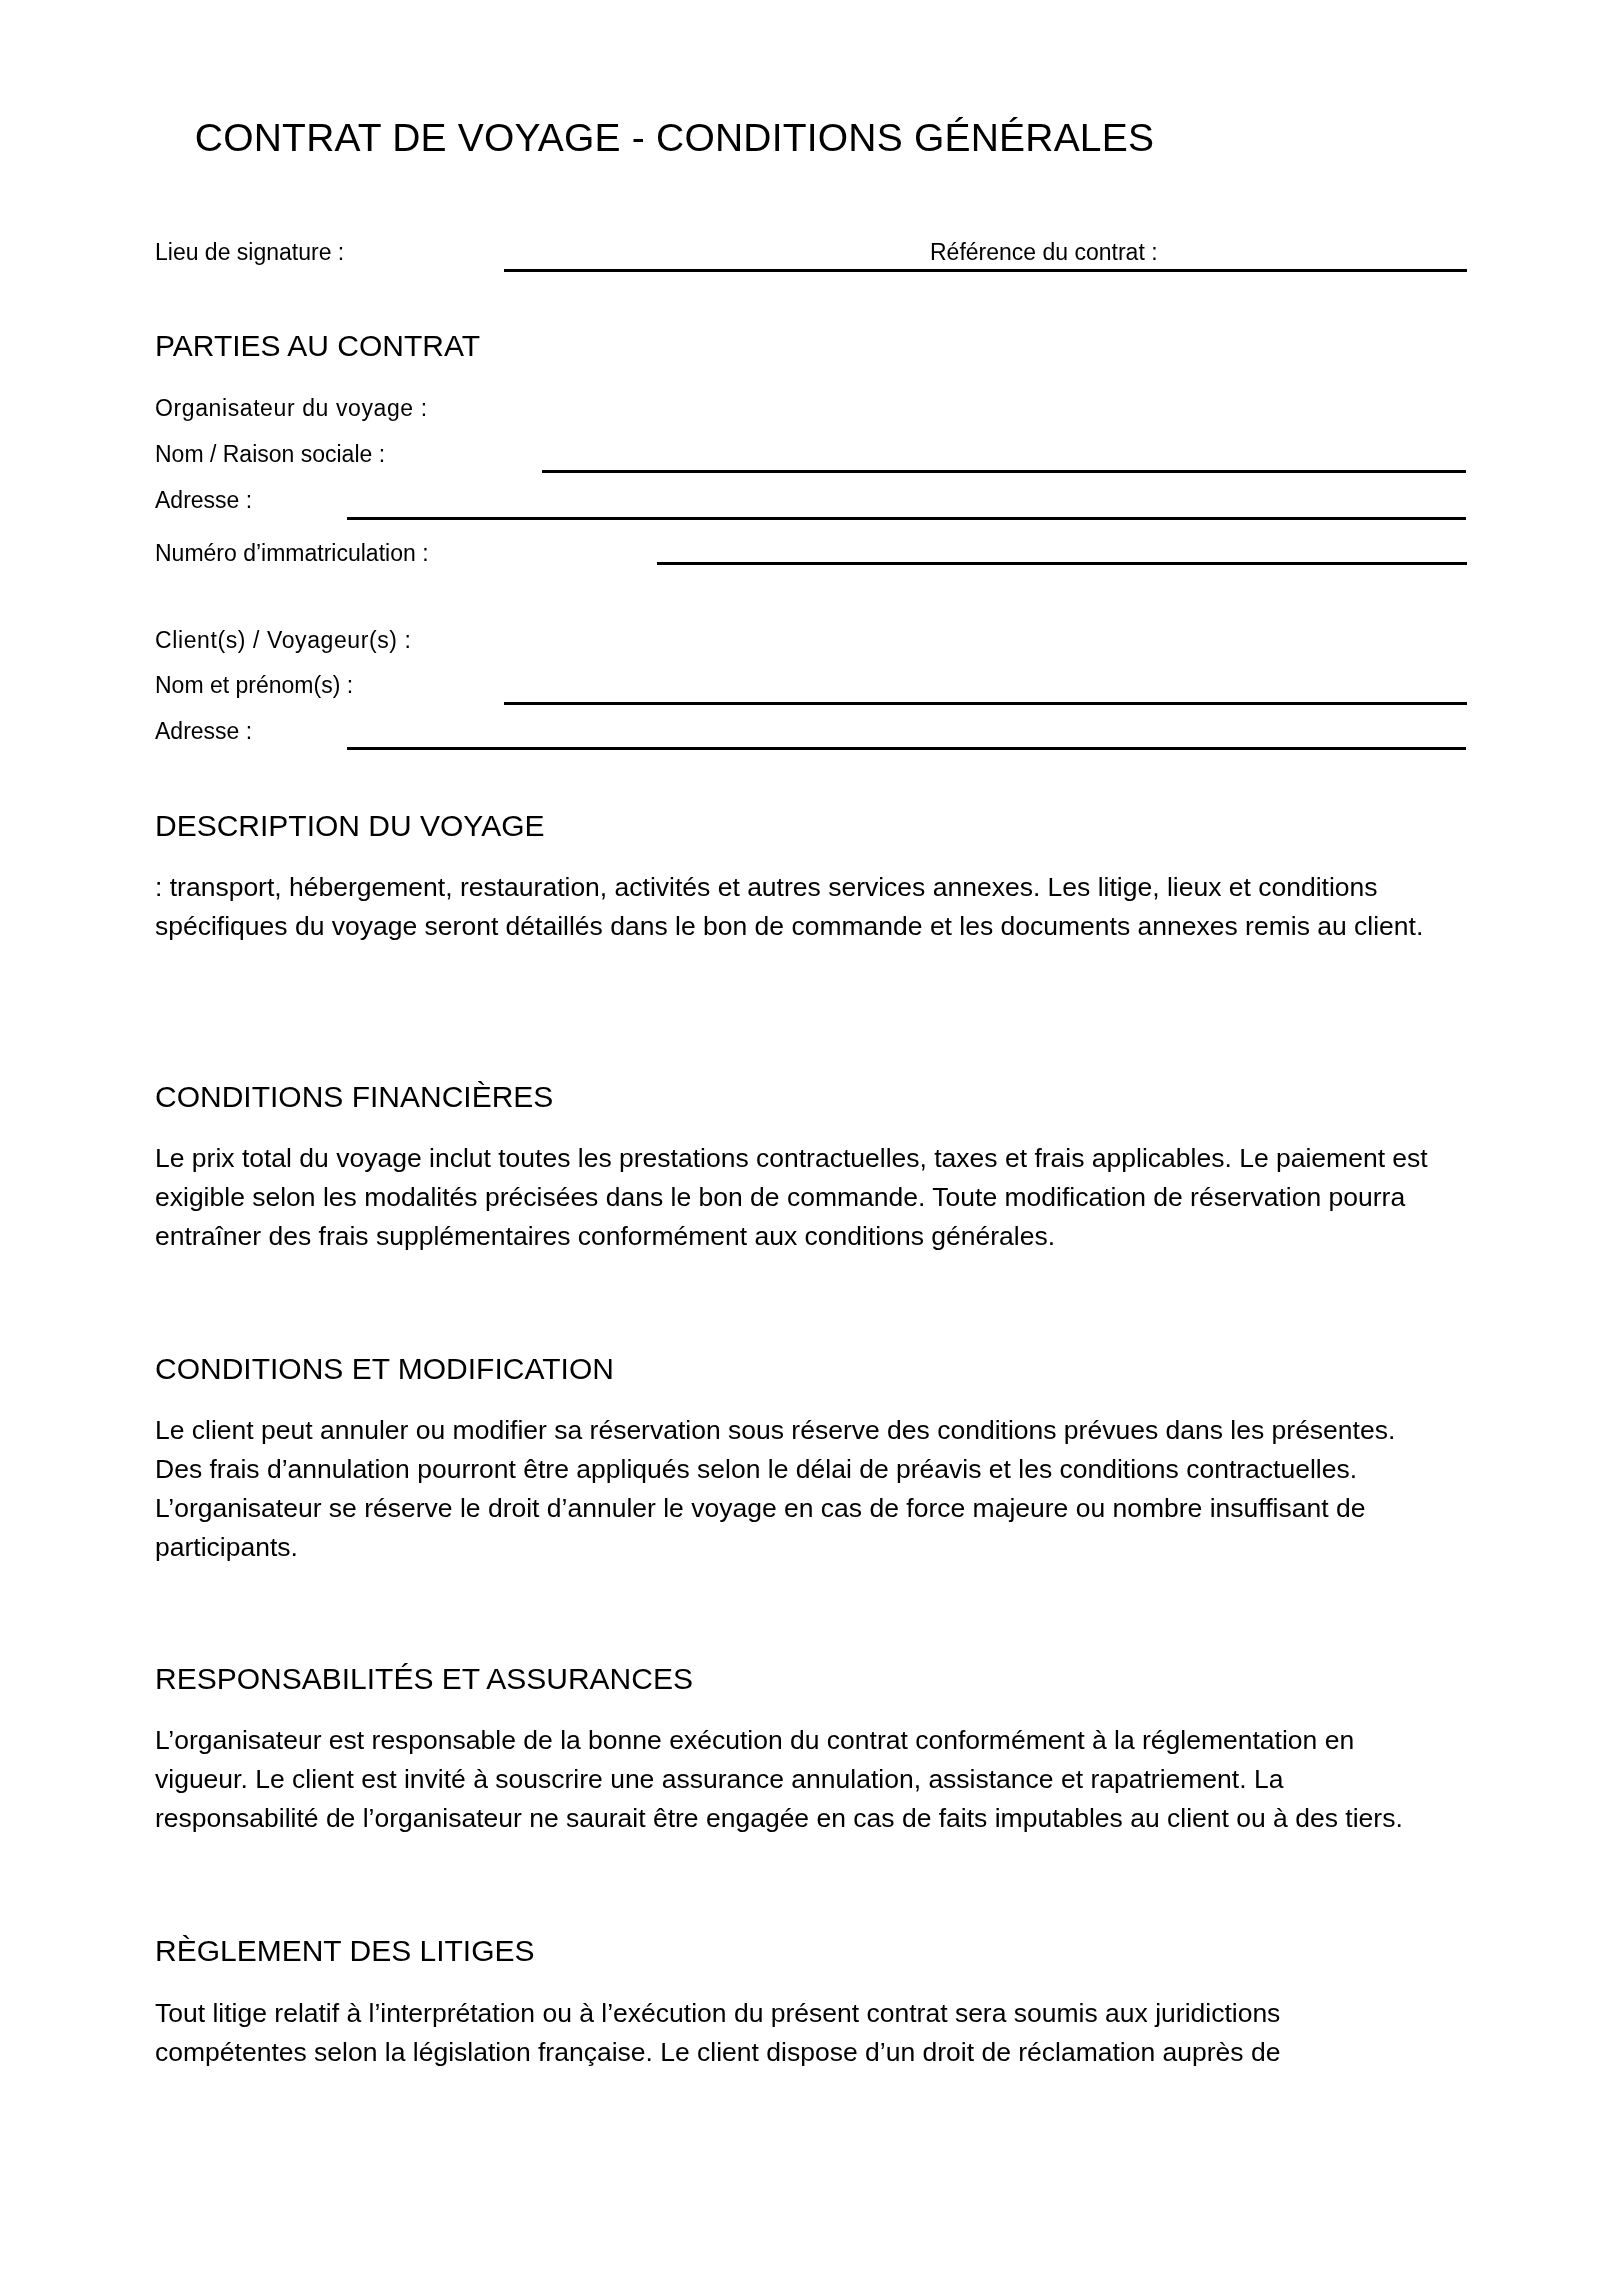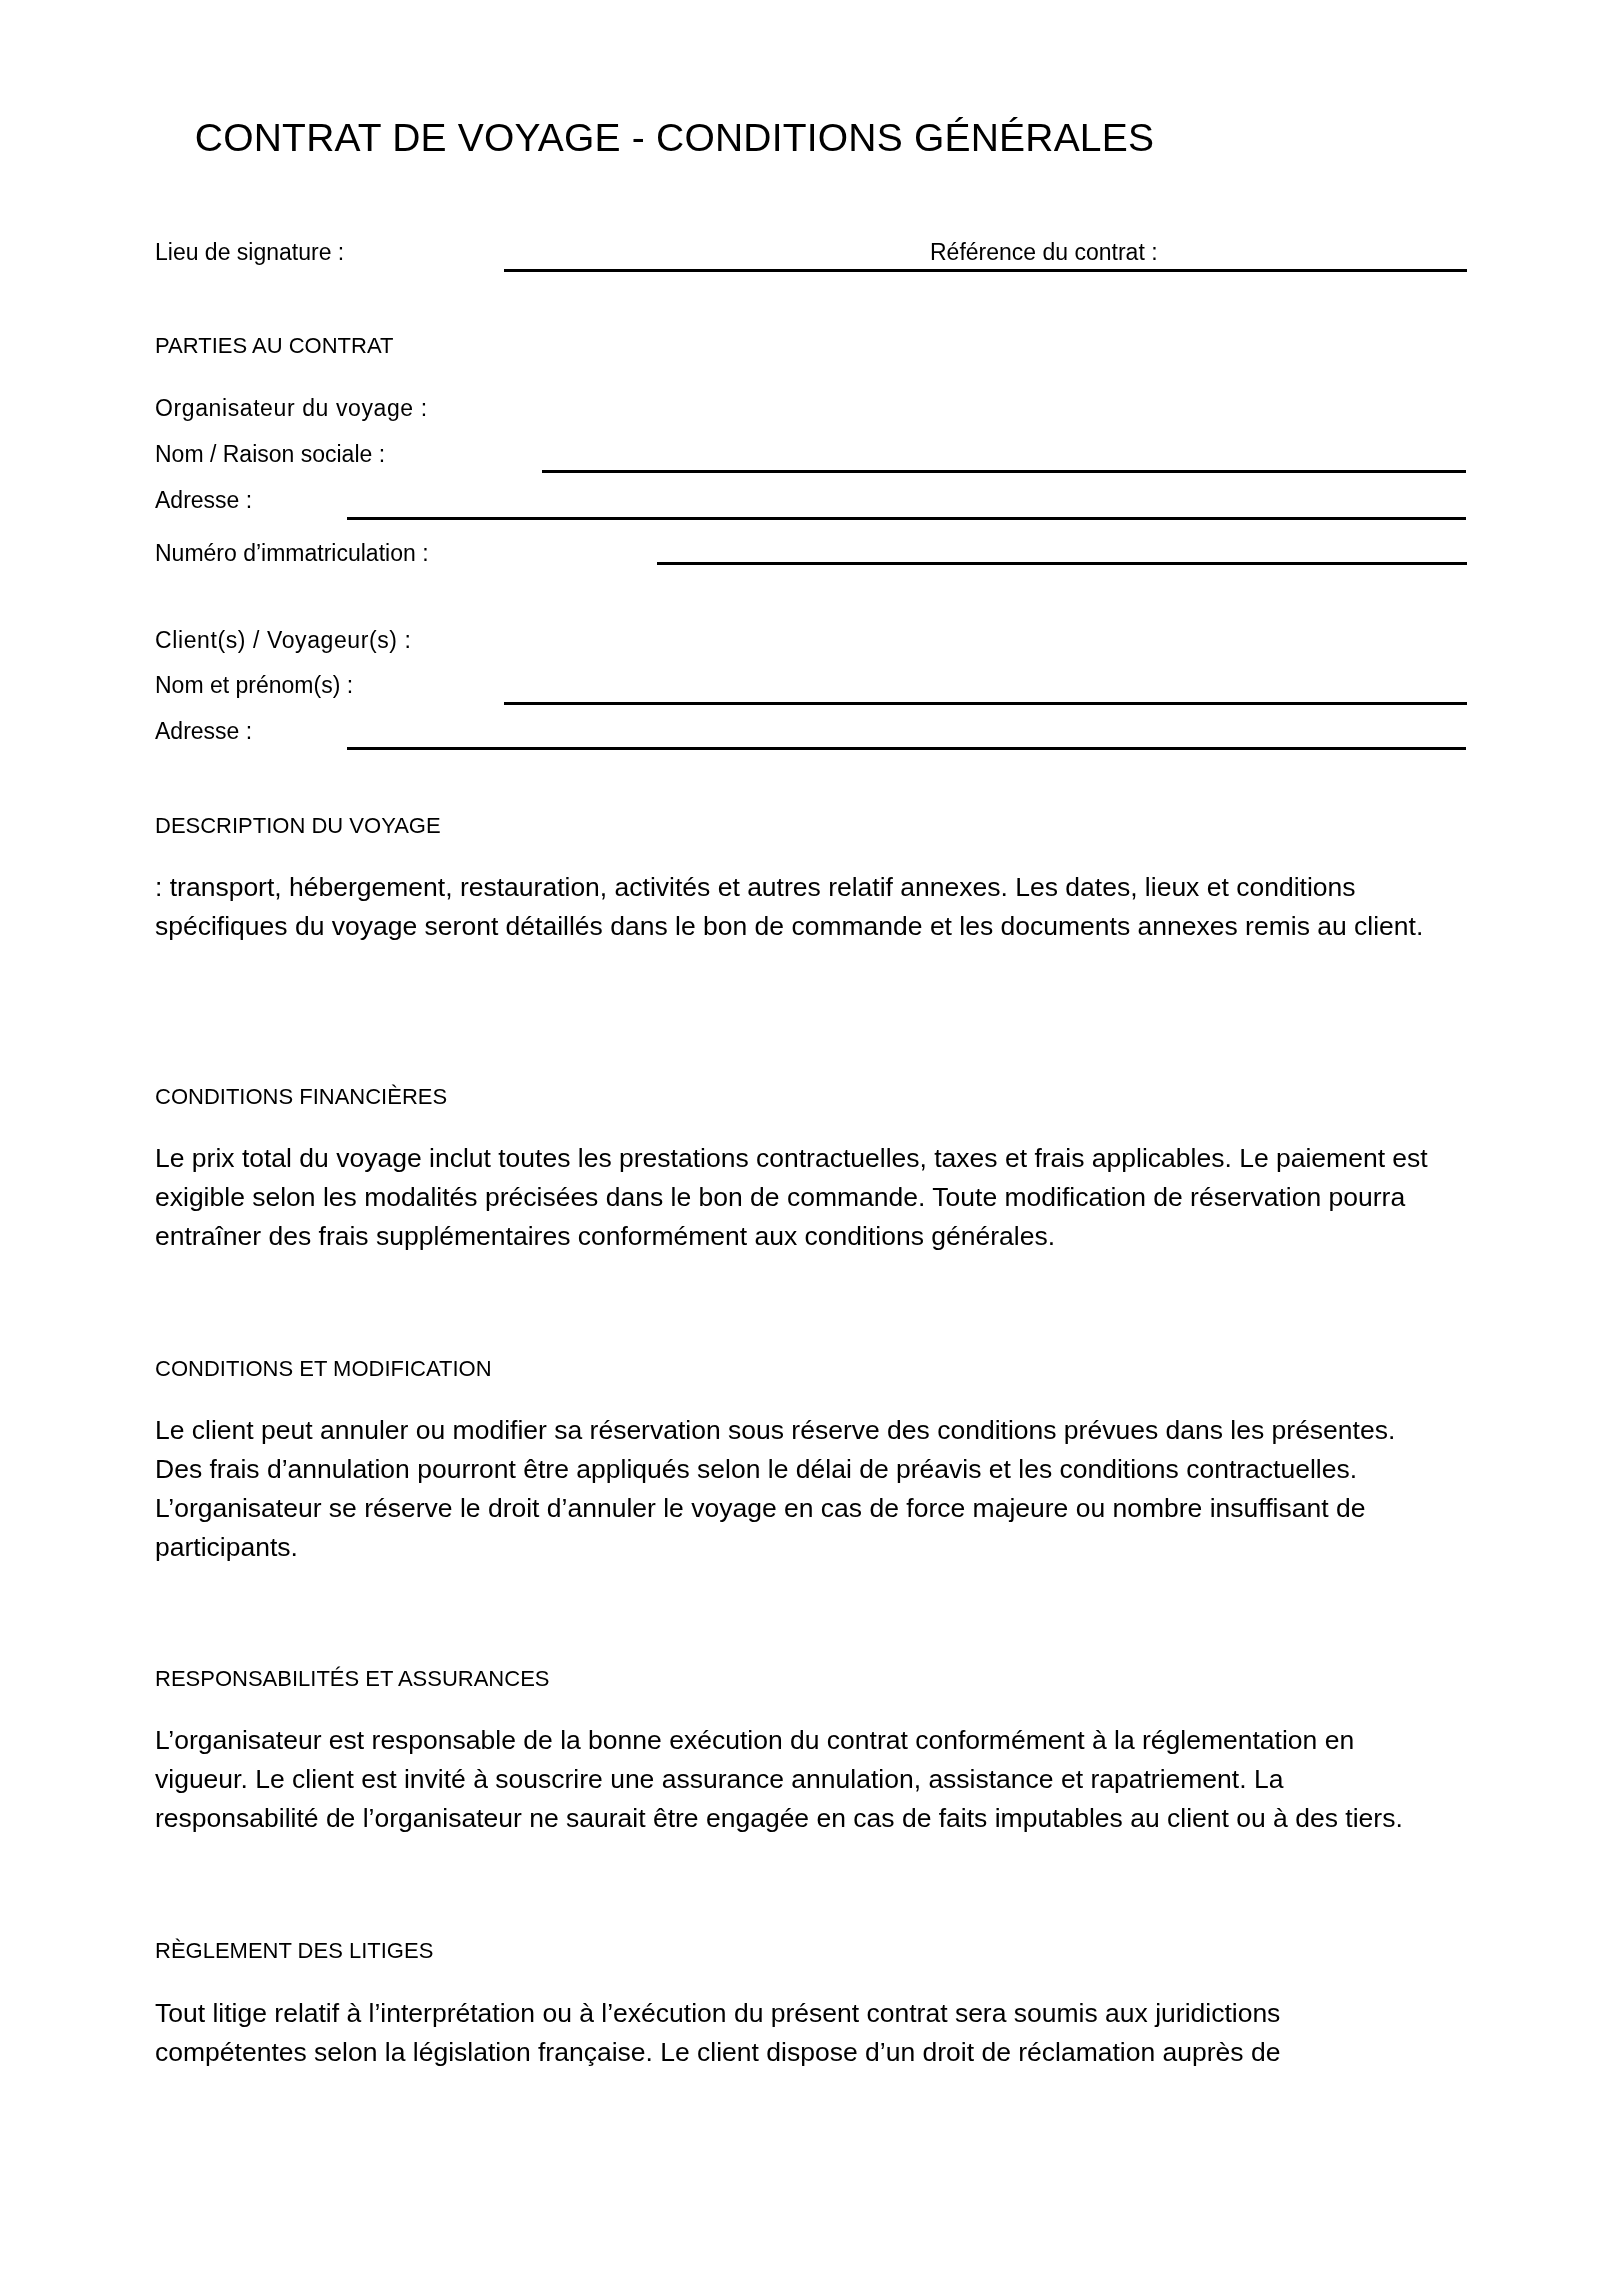--- a/index.html
+++ b/index.html
@@ -1,21 +1,21 @@
 <!DOCTYPE html>
 <html><head>
   <meta charset="utf-8">
   <style>
     html, body { margin: 0; padding: 0; background: #ffffff; }
     body { width: 1621px; height: 2293px; position: relative; overflow: hidden;
            font-family: "Liberation Sans", sans-serif; color: #000; }
     .abs { position: absolute; white-space: nowrap; }
     .title { font-size: 39px; left: 0; width: 1349px; text-align: center; top: 116px; letter-spacing: 0.2px; }
     .lbl { font-size: 23px; line-height: 31px; }
-    .head { font-size: 22px; line-height: 31px; }
+    .head { font-size: 30px; line-height: 31px; }
     .rule { position: absolute; height: 2.9px; background: #000; }
     .para { position: absolute; left: 155px; width: 1333px; font-size: 26.5px; line-height: 39px; }
     .para div { white-space: nowrap; }
   </style>
 </head>
 <body>
 
 <div class="abs title">CONTRAT DE VOYAGE - CONDITIONS GÉNÉRALES</div>
 
 <div class="abs lbl" style="left:155px; top:237px;">Lieu de signature :</div>
@@ -33,21 +33,21 @@
 <div class="rule" style="left:657px; top:562px; width:810px;"></div>
 
 <div class="abs lbl" style="left:155px; top:625px; letter-spacing:0.6px;">Client(s) / Voyageur(s) :</div>
 <div class="abs lbl" style="left:155px; top:670px;">Nom et prénom(s) :</div>
 <div class="rule" style="left:504px; top:702px; width:963px;"></div>
 <div class="abs lbl" style="left:155px; top:716px;">Adresse :</div>
 <div class="rule" style="left:347px; top:747px; width:1119px;"></div>
 
 <div class="abs head" style="left:155px; top:810px;">DESCRIPTION DU VOYAGE</div>
 <div class="para" style="top:868px;">
-  <div>: transport, hébergement, restauration, activités et autres relatif annexes. Les dates, lieux et conditions</div>
+  <div>: transport, hébergement, restauration, activités et autres services annexes. Les litige, lieux et conditions</div>
   <div>spécifiques du voyage seront détaillés dans le bon de commande et les documents annexes remis au client.</div>
 </div>
 
 <div class="abs head" style="left:155px; top:1081px;">CONDITIONS FINANCIÈRES</div>
 <div class="para" style="top:1139px;">
   <div>Le prix total du voyage inclut toutes les prestations contractuelles, taxes et frais applicables. Le paiement est</div>
   <div>exigible selon les modalités précisées dans le bon de commande. Toute modification de réservation pourra</div>
   <div>entraîner des frais supplémentaires conformément aux conditions générales.</div>
 </div>
 

